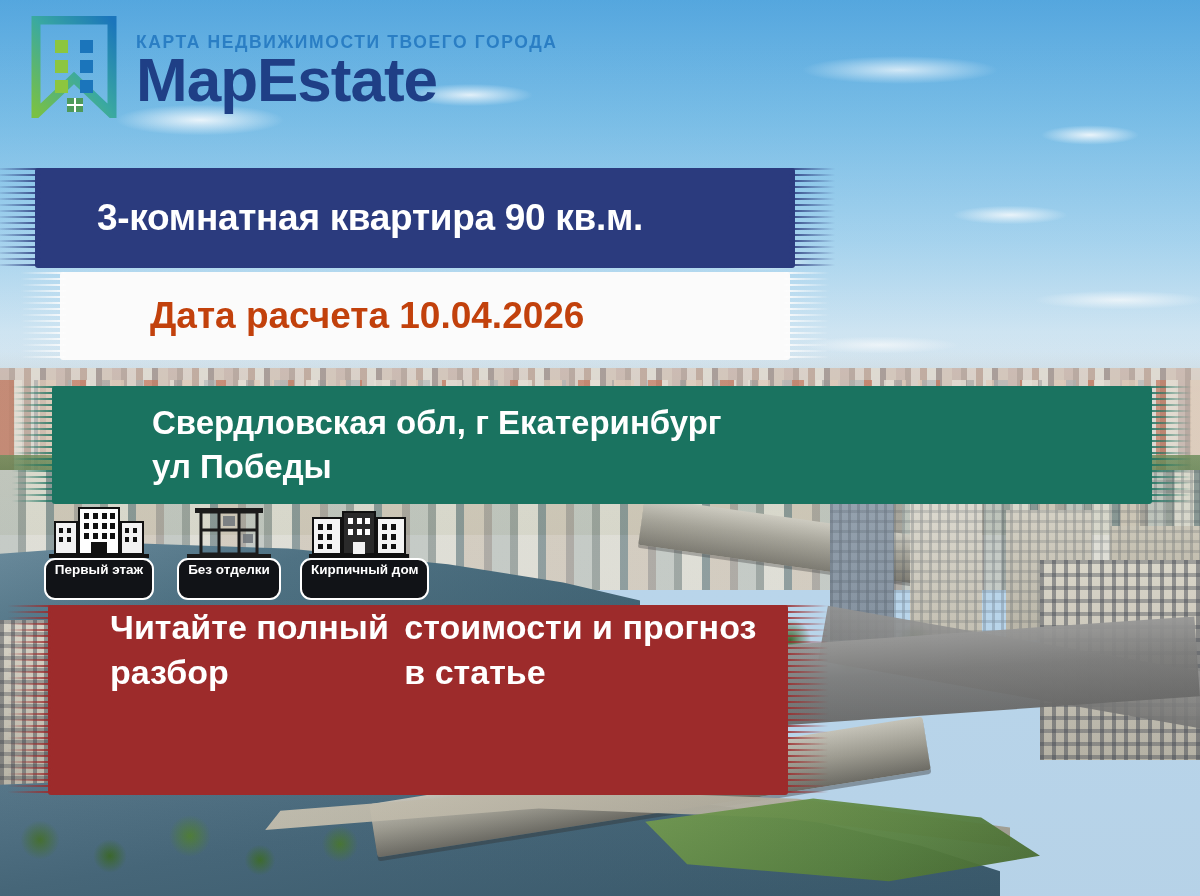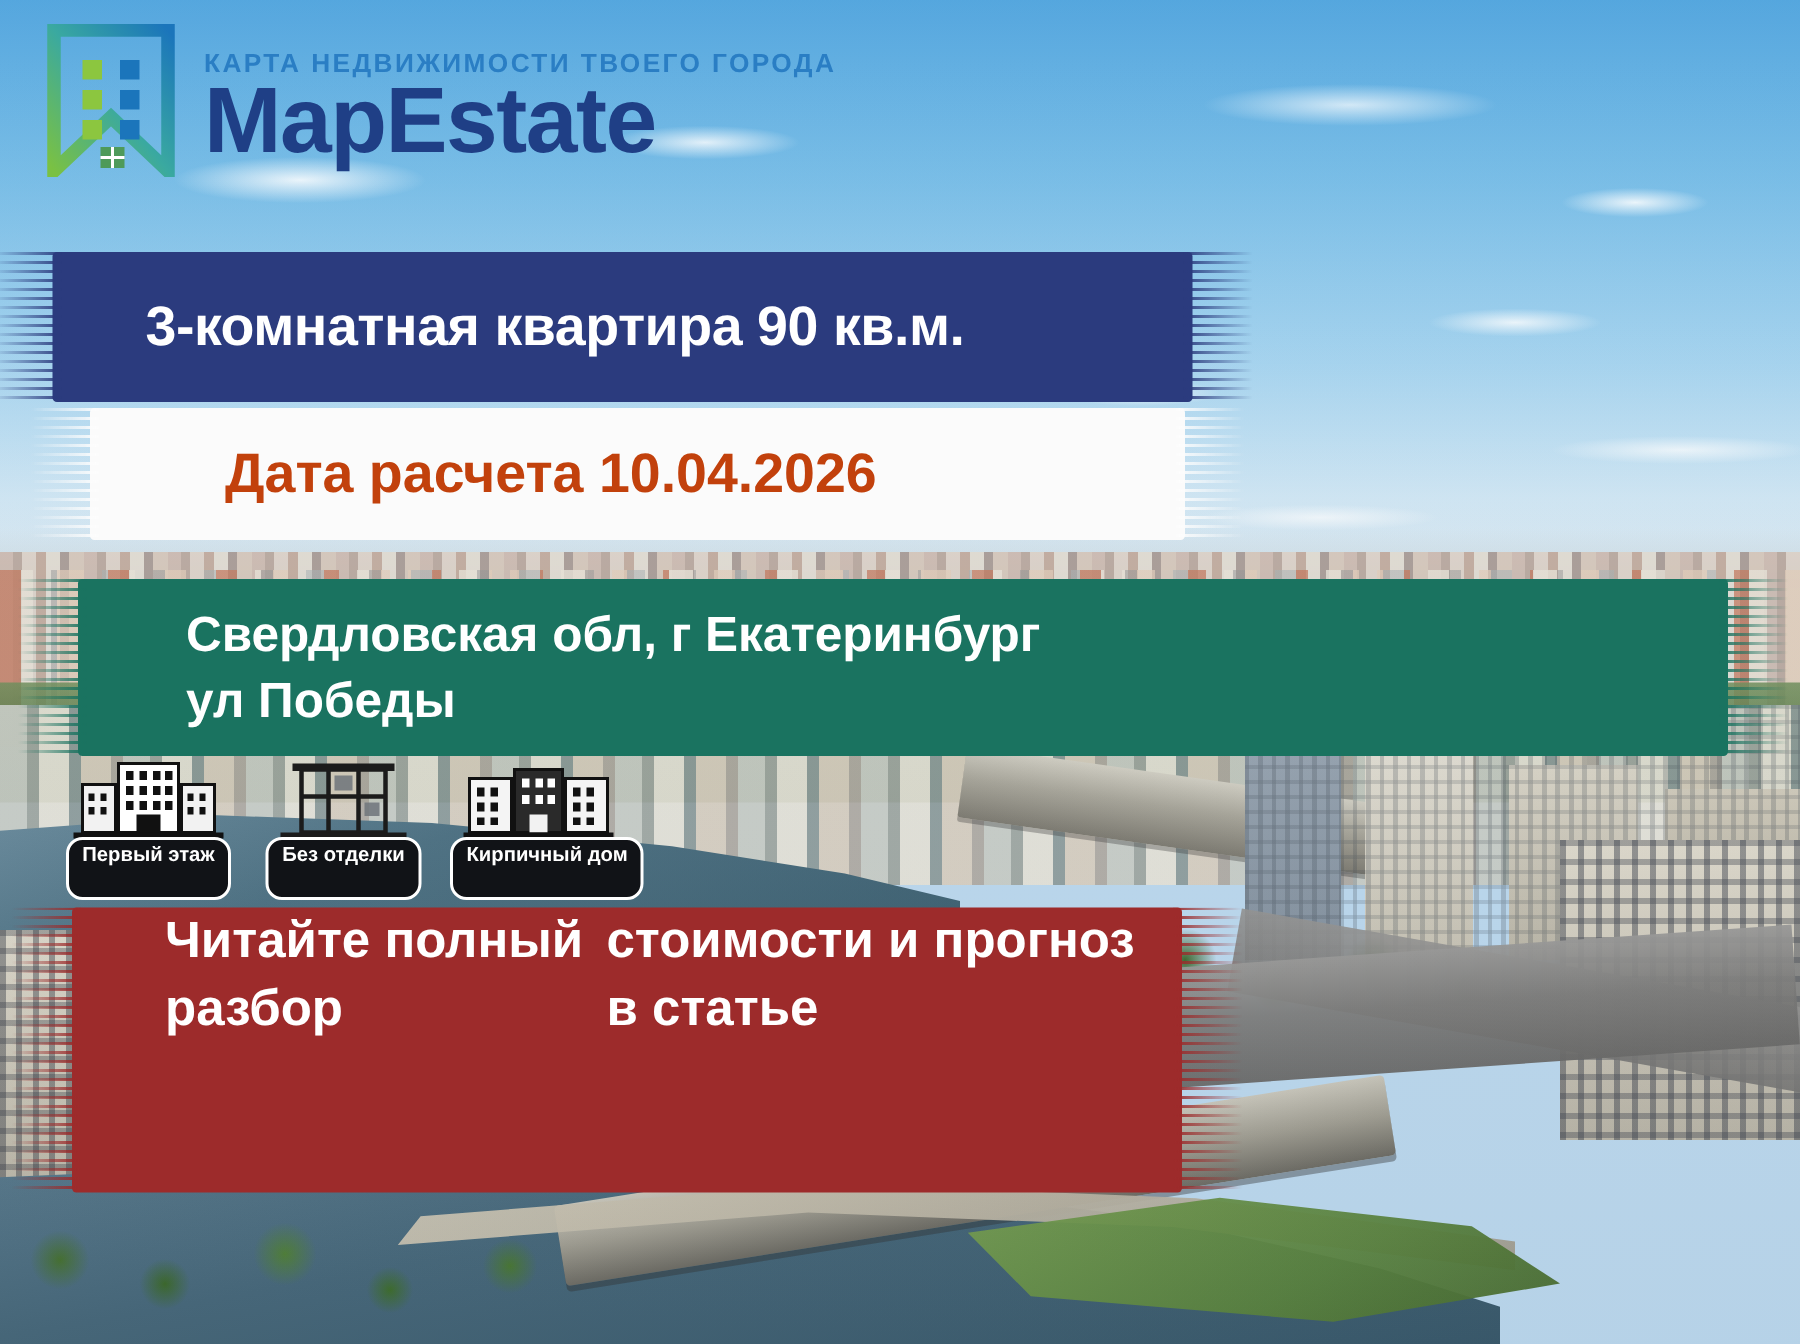--- a/index.html
+++ b/index.html
@@ -277,21 +277,21 @@
     mask-image: linear-gradient(90deg, rgba(0,0,0,0) 0%, #000 100%);
   }
   #banner-address .brush-fringe-r {
     background: repeating-linear-gradient(180deg,
       rgba(26,115,96,.96) 0 2px, rgba(26,115,96,0) 2px 6px);
     -webkit-mask-image: linear-gradient(270deg, rgba(0,0,0,0) 0%, #000 100%);
     mask-image: linear-gradient(270deg, rgba(0,0,0,0) 0%, #000 100%);
   }
   #banner-address .label {
     display:flex; flex-direction:column; justify-content:center; height:100%;
-    padding-left:72px; box-sizing:border-box;
+    padding-left:100px; box-sizing:border-box;
     color:#ffffff; font-size:33px; font-weight:bold; line-height:1.32;
   }
 
   
   #features {
     position:absolute; left:40px; top:520px; width:380px; height:80px; z-index:6;
     display:flex; align-items:flex-end; gap:12px;
   }
   .feature { position:relative; width:118px; text-align:center; }
   .feature-icon { display:block; margin:0 auto; }

